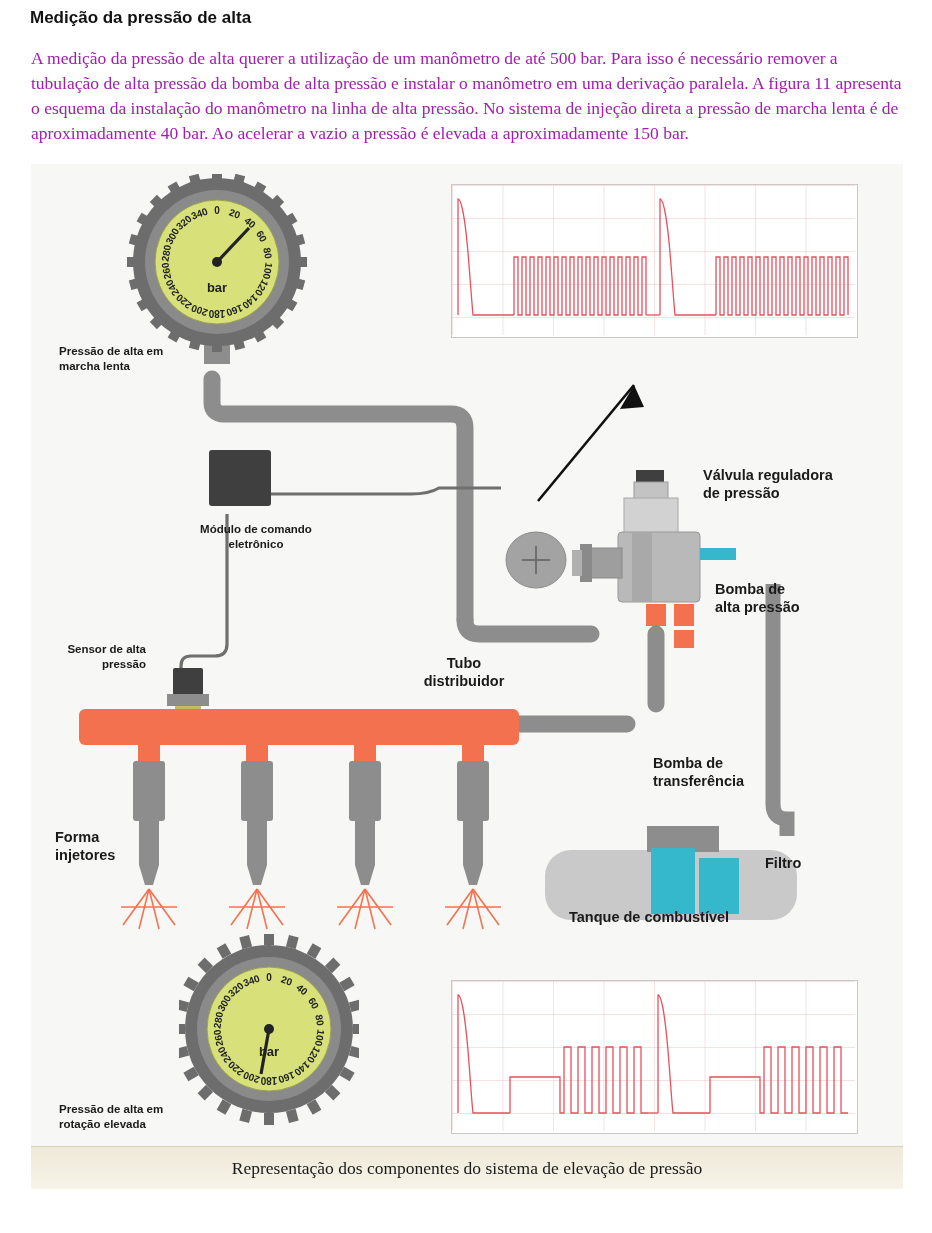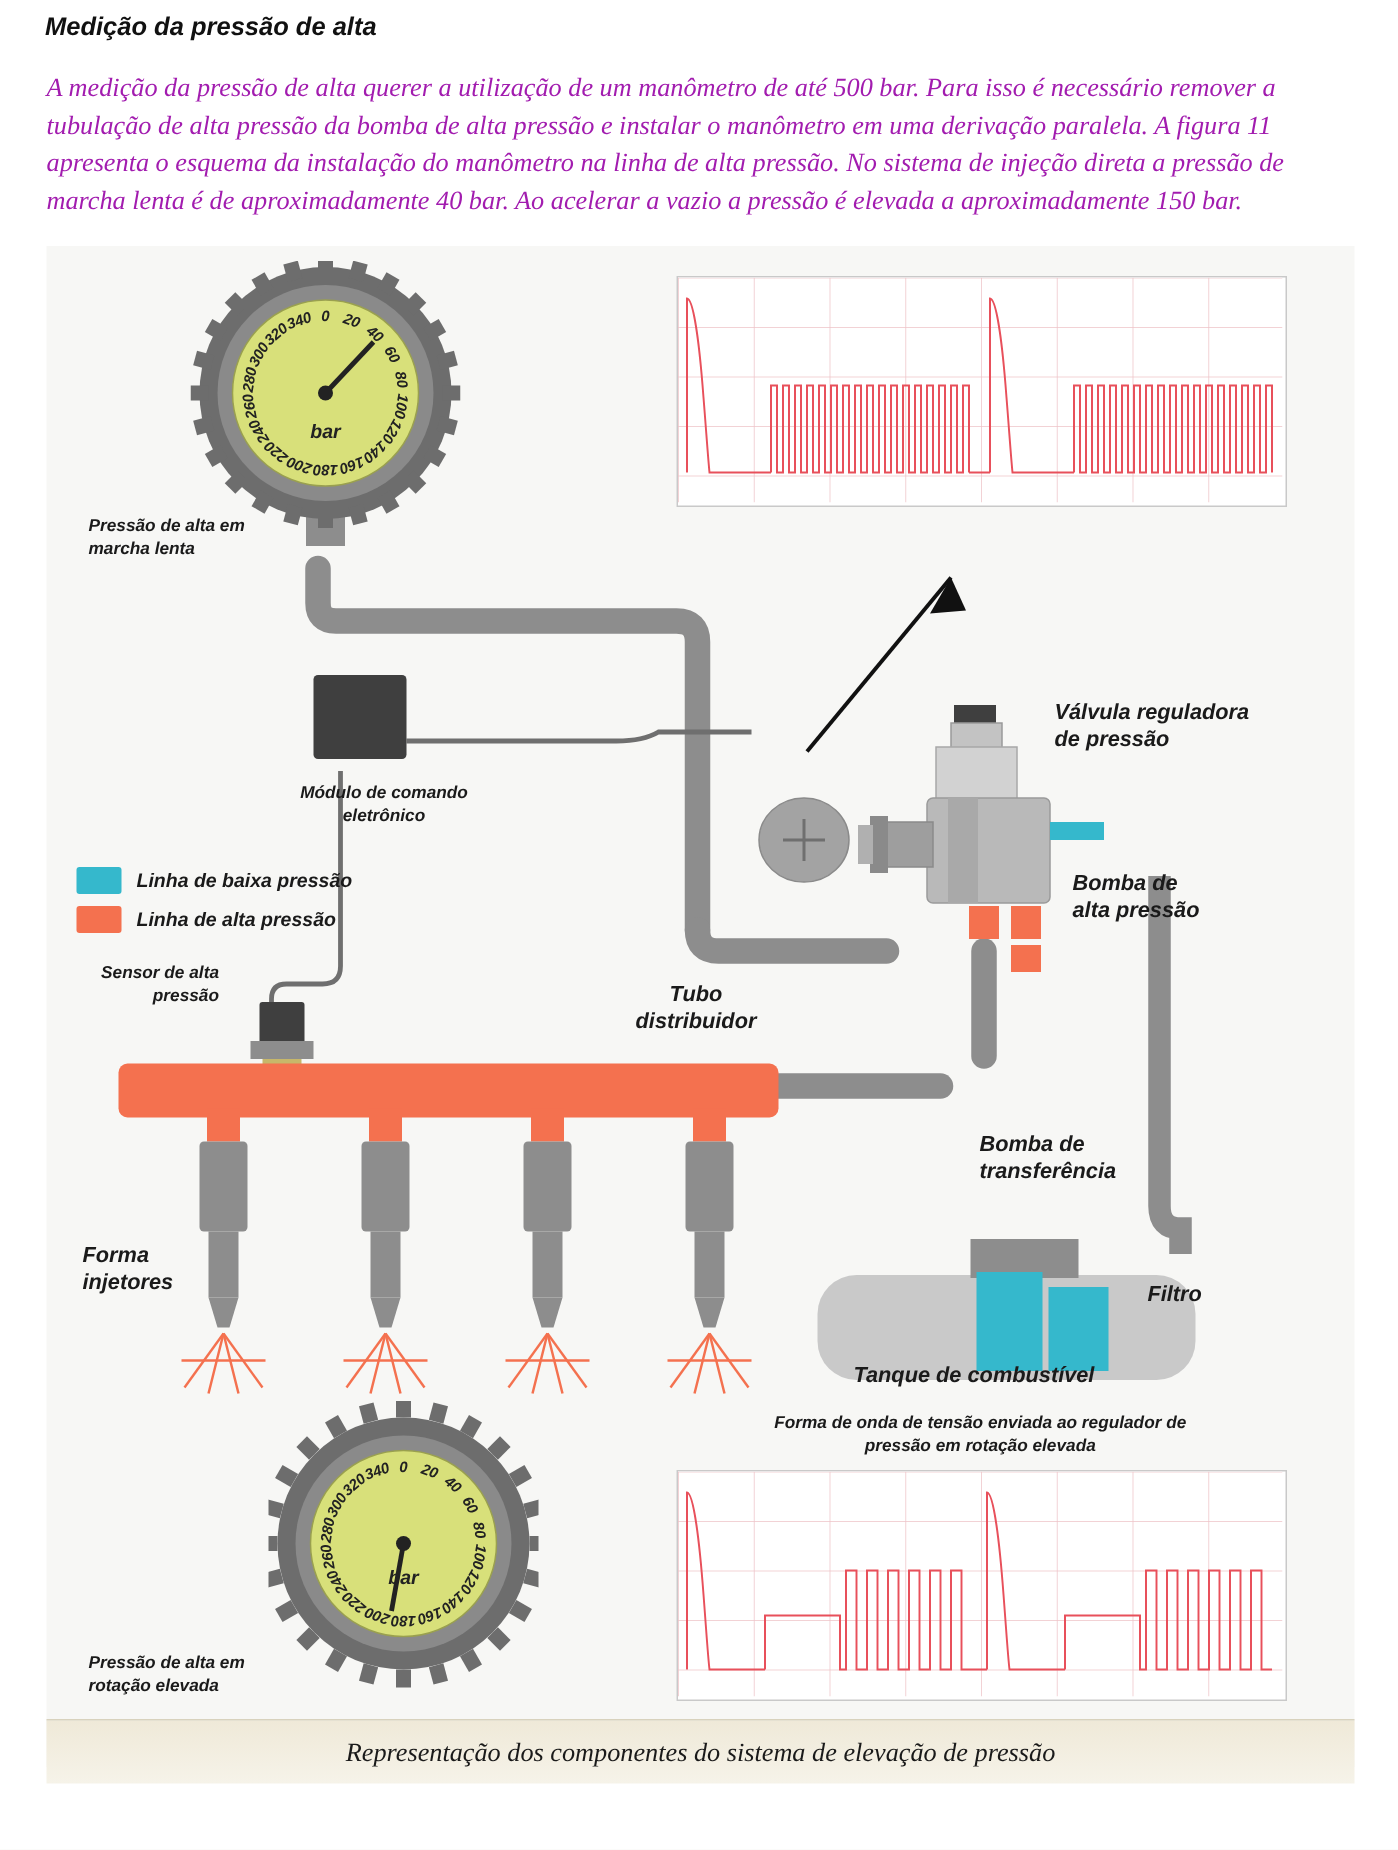--- a/index.html
+++ b/index.html
@@ -1,21 +1,21 @@
 <!DOCTYPE html>
 <html><head>
 <meta charset="utf-8">
 <style>
   html,body{margin:0;padding:0;}
   body{
     width:932px;height:1233px;background:#ffffff;
     font-family:"Liberation Serif",serif;
     color:#1a1a1a;overflow:hidden;position:relative;
   }
-  .page{position:relative;width:808px;height:1233px;font-style:italic;}
+  .page{position:relative;width:808px;height:1233px;}
 
   .title{
     position:absolute;left:30px;top:8px;
     font-family:"Liberation Sans",sans-serif;
     font-weight:bold;font-size:17px;color:#111;
   }
   .body-text{
     position:absolute;left:31px;top:46px;width:872px;
     font-family:"Liberation Serif",serif;
     font-size:17.5px;line-height:25px;text-align:left;color:#a21caf;
@@ -189,30 +189,20 @@
         </g>
       </svg>
     </div>
     <div class="lbl sm" style="left:28px;top:180px;width:170px;white-space:pre-line;">Pressão de alta em
 marcha lenta</div>
 
     <div style="position:absolute;left:178px;top:286px;width:62px;height:56px;background:#3f3f3f;border-radius:3px;"></div>
     <div class="lbl sm c" style="left:140px;top:358px;width:170px;white-space:pre-line;">Módulo de comando
 eletrônico</div>
 
-    <div style="position:absolute;left:20px;top:412px;width:260px;">
-      <div style="position:relative;height:26px;">
-        <span class="legend-sw" style="left:0;top:2px;background:#35b8cc;"></span>
-        <span class="lbl md" style="left:40px;top:3px;">Linha de baixa pressão</span>
-      </div>
-      <div style="position:relative;height:26px;">
-        <span class="legend-sw" style="left:0;top:2px;background:#f4714f;"></span>
-        <span class="lbl md" style="left:40px;top:3px;">Linha de alta pressão</span>
-      </div>
-    </div>
 
     <svg style="position:absolute;left:455px;top:300px;" width="300" height="210">
 
       <rect x="150" y="6" width="28" height="14" fill="#3f3f3f"></rect>
       <rect x="148" y="18" width="34" height="18" fill="#c3c3c3" stroke="#9a9a9a"></rect>
 
       <rect x="138" y="34" width="54" height="36" fill="#d2d2d2" stroke="#a8a8a8"></rect>
 
       <rect x="132" y="68" width="82" height="70" rx="4" fill="#b9b9b9" stroke="#9a9a9a"></rect>
       <rect x="146" y="68" width="20" height="70" fill="#a9a9a9"></rect>
@@ -378,22 +368,20 @@
           <text transform="translate(90,95) rotate(340) translate(0,-48)" text-anchor="middle">340</text>
         </g>
         <line x1="90" y1="95" x2="82" y2="140" stroke="#222" stroke-width="3.2"></line>
         <circle cx="90" cy="95" r="5" fill="#222"></circle>
         <text x="90" y="122" font-family="Liberation Sans, sans-serif" font-size="13" font-weight="bold" fill="#222" text-anchor="middle">bar</text>
       </svg>
     </div>
     <div class="lbl sm" style="left:28px;top:938px;width:180px;white-space:pre-line;">Pressão de alta em
 rotação elevada</div>
 
-    <div class="lbl sm c" style="left:420px;top:778px;width:405px;white-space:pre-line;">Forma de onda de tensão enviada ao regulador de
-pressão em rotação elevada</div>
     <div class="wave-box" style="left:420px;top:816px;width:405px;height:152px;">
       <svg width="403" height="150" viewBox="0 0 403 150">
         <rect x="0" y="0" width="403" height="150" fill="#ffffff"></rect>
         <rect x="0" y="0" width="403" height="150" fill="url(#gridBot)"></rect>
         <g stroke="#e8505b" stroke-width="1.3" fill="none">
           <path d="M 6 132 L 6 14 C 10 14 14 42 17 82 C 19 108 20 124 21 132 L 58 132"></path>
           <path d="M 58 132 L 58 96 L 108 96 L 108 132 L 112 132 L 112 66 L 119 66 L 119 132 L 126 132 L 126 66 L 133 66 L 133 132 L 140 132 L 140 66 L 147 66 L 147 132 L 154 132 L 154 66 L 161 66 L 161 132 L 168 132 L 168 66 L 175 66 L 175 132 L 182 132 L 182 66 L 189 66 L 189 132 L 196 132"></path>
           <path d="M 196 132 L 206 132"></path>
           <path d="M 206 132 L 206 14 C 210 14 214 42 217 82 C 219 108 220 124 221 132 L 258 132"></path>
           <path d="M 258 132 L 258 96 L 308 96 L 308 132 L 312 132 L 312 66 L 319 66 L 319 132 L 326 132 L 326 66 L 333 66 L 333 132 L 340 132 L 340 66 L 347 66 L 347 132 L 354 132 L 354 66 L 361 66 L 361 132 L 368 132 L 368 66 L 375 66 L 375 132 L 382 132 L 382 66 L 389 66 L 389 132 L 396 132"></path>

